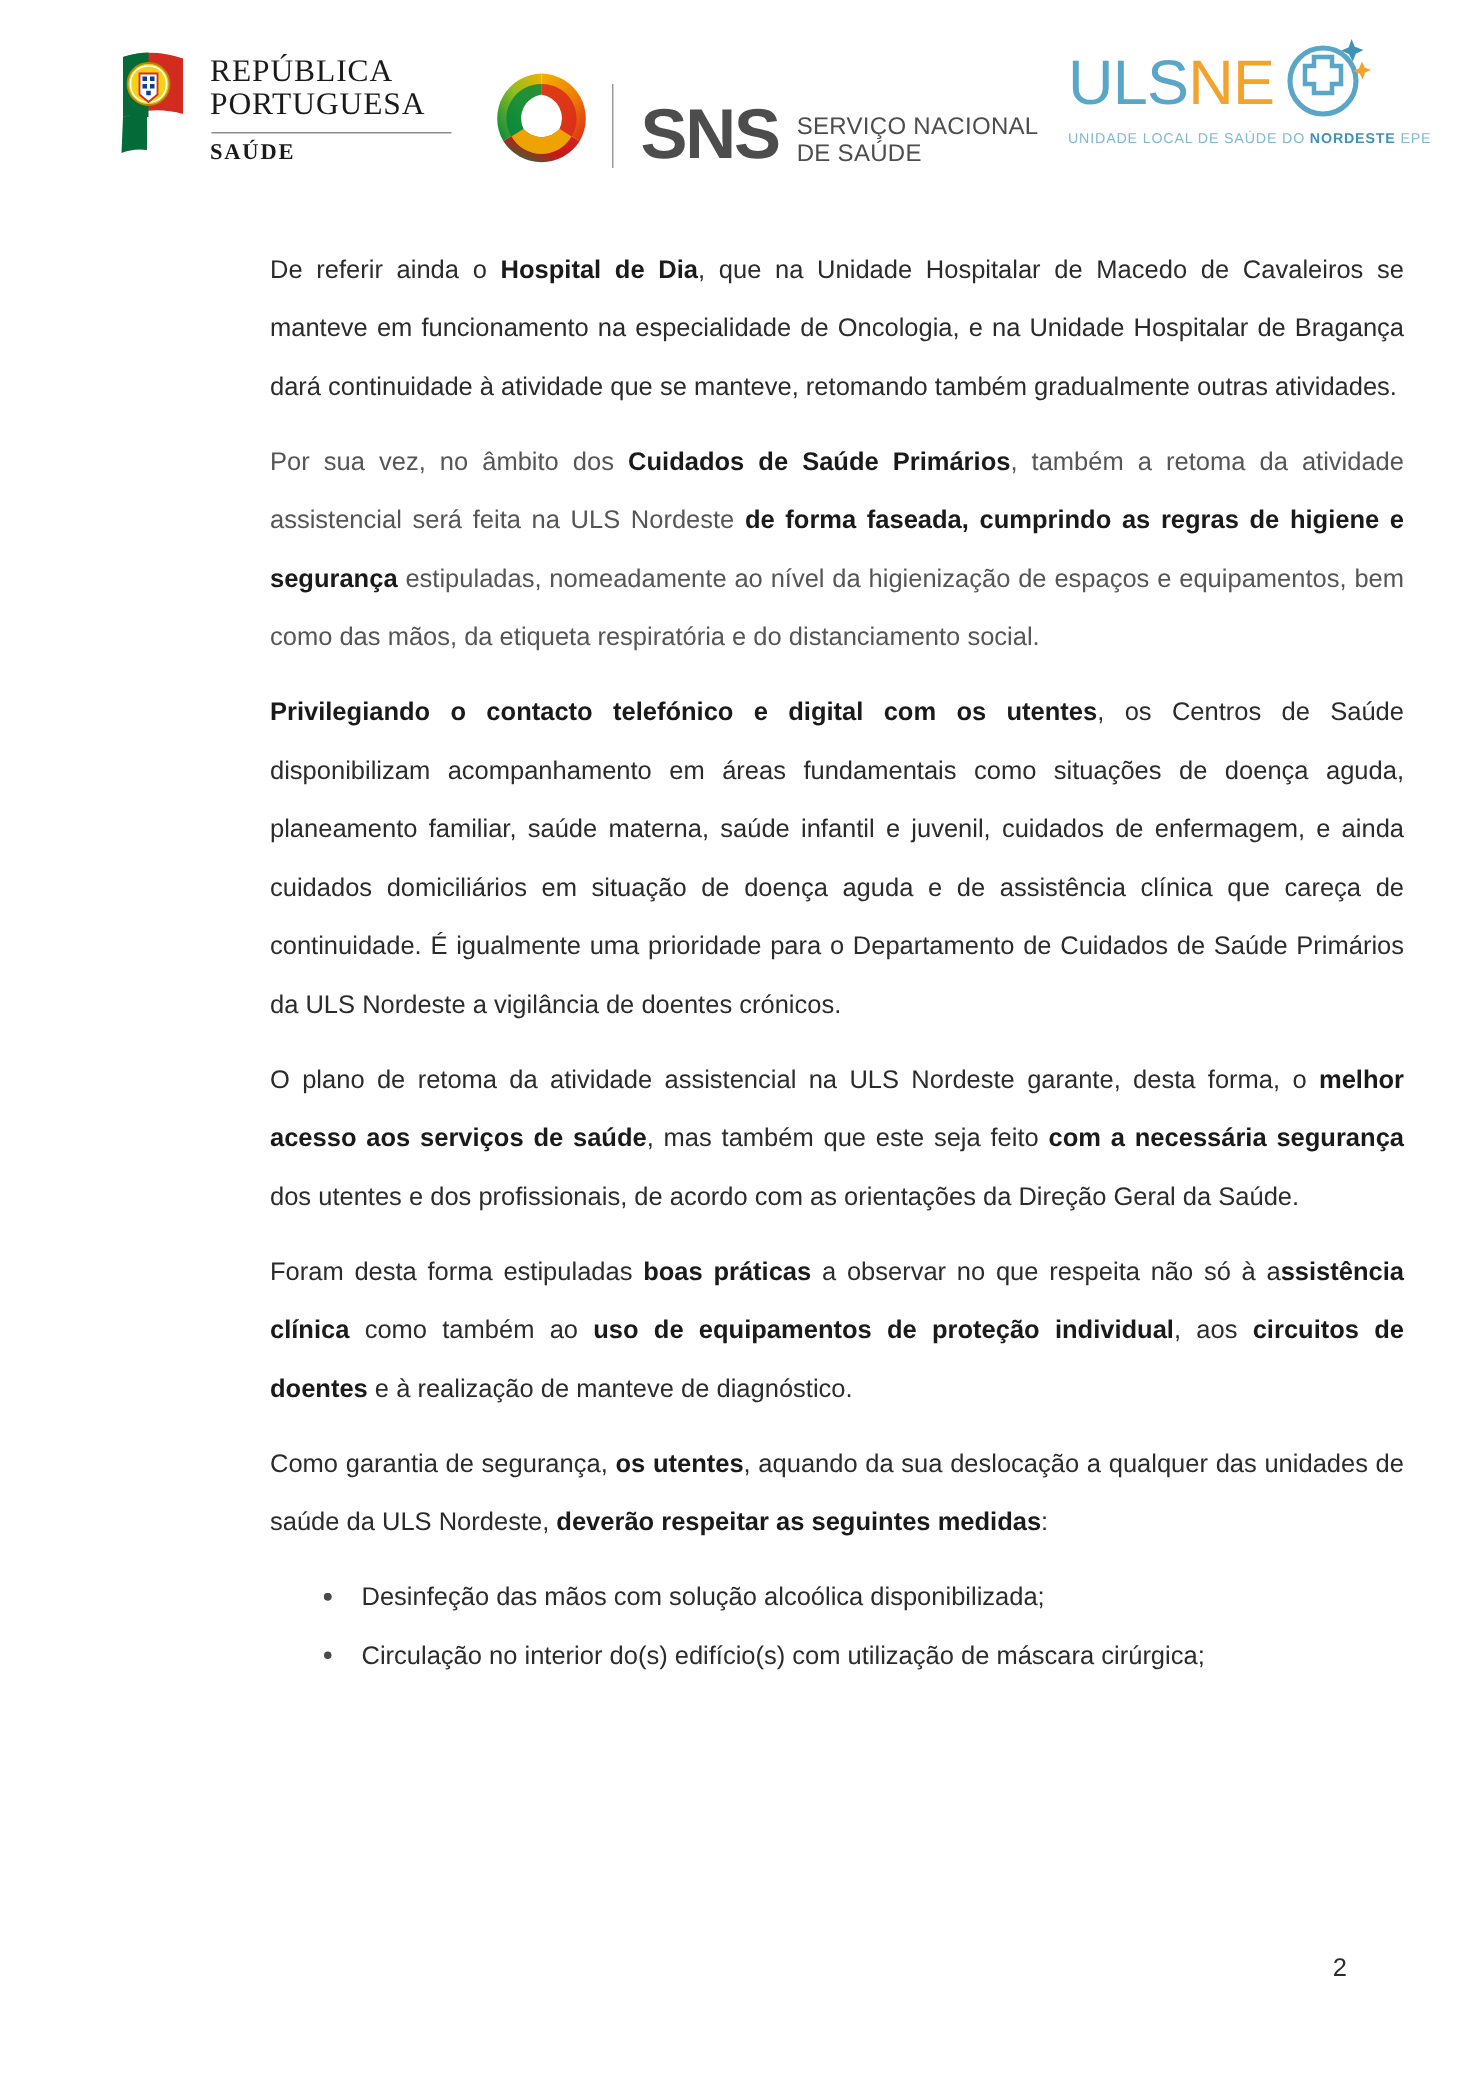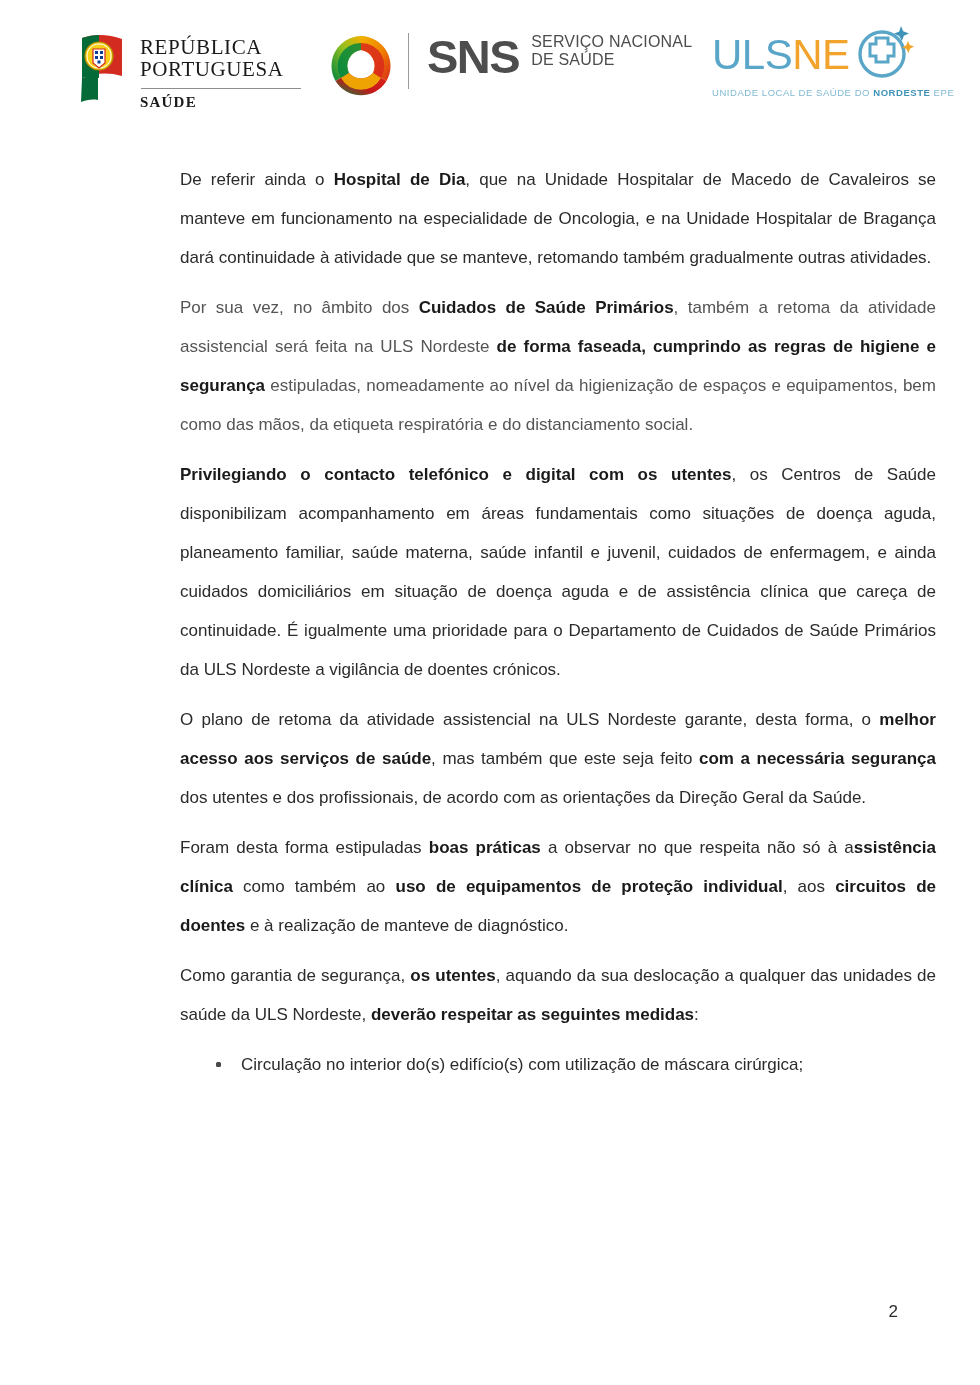--- a/index.html
+++ b/index.html
@@ -65,23 +65,23 @@
     font-size: 15px;
     font-weight: 700;
     letter-spacing: 1.2px;
     color: #1a1a1a;
   }
 
   
   .sns-logo {
     position: absolute;
     left: 328px;
-    top: 33px;
+    top: 46px;
     display: flex;
-    align-items: flex-start;
+    align-items: flex-end;
   }
   .sns-mark {
     width: 66px;
     height: 66px;
     flex: none;
   }
   .sns-divider {
     width: 1px;
     height: 56px;
     background: #9a9a9a;
@@ -305,20 +305,20 @@
     <div>
         <p class="para"><span>De referir ainda o </span><b>Hospital de Dia</b><span>, que na Unidade Hospitalar de Macedo de Cavaleiros se manteve em funcionamento na especialidade de Oncologia, e na Unidade Hospitalar de Bragança dará continuidade à atividade que se manteve, retomando também gradualmente outras atividades.</span></p>
         <p class="para grey"><span>Por sua vez, no âmbito dos </span><b>Cuidados de Saúde Primários</b><span>, também a retoma da atividade assistencial será feita na ULS Nordeste </span><b>de forma faseada, cumprindo as regras de higiene e segurança</b><span> estipuladas, nomeadamente ao nível da higienização de espaços e equipamentos, bem como das mãos, da etiqueta respiratória e do distanciamento social.</span></p>
         <p class="para"><b>Privilegiando o contacto telefónico e digital com os utentes</b><span>, os Centros de Saúde disponibilizam acompanhamento em áreas fundamentais como situações de doença aguda, planeamento familiar, saúde materna, saúde infantil e juvenil, cuidados de enfermagem, e ainda cuidados domiciliários em situação de doença aguda e de assistência clínica que careça de continuidade. É igualmente uma prioridade para o Departamento de Cuidados de Saúde Primários da ULS Nordeste a vigilância de doentes crónicos.</span></p>
         <p class="para"><span>O plano de retoma da atividade assistencial na ULS Nordeste garante, desta forma, o </span><b>melhor acesso aos serviços de saúde</b><span>, mas também que este seja feito </span><b>com a necessária segurança</b><span> dos utentes e dos profissionais, de acordo com as orientações da Direção Geral da Saúde.</span></p>
         <p class="para"><span>Foram desta forma estipuladas </span><b>boas práticas</b><span> a observar no que respeita não só à a</span><b>ssistência clínica</b><span> como também ao </span><b>uso de equipamentos de proteção individual</b><span>, aos </span><b>circuitos de doentes</b><span> e à realização de manteve de diagnóstico.</span></p>
         <p class="para"><span>Como garantia de segurança, </span><b>os utentes</b><span>, aquando da sua deslocação a qualquer das unidades de saúde da ULS Nordeste, </span><b>deverão respeitar as seguintes medidas</b><span>:</span></p>
       </div>
     <ul class="bullets">
         <li class=""><span class="bullet-dot"></span></li>
-        <li class="last"><span class="bullet-dot"></span></li>
+        <li class="last"><span class="bullet-dot"></span><span>Desinfeção das mãos com solução alcoólica disponibilizada;</span></li>
         <li class="last"><span class="bullet-dot"></span><span>Circulação no interior do(s) edifício(s) com utilização de máscara cirúrgica;</span></li>
       </ul>
   </div>
 
   <div class="page-number">2</div>
 
 </div>
 
 </body></html>

